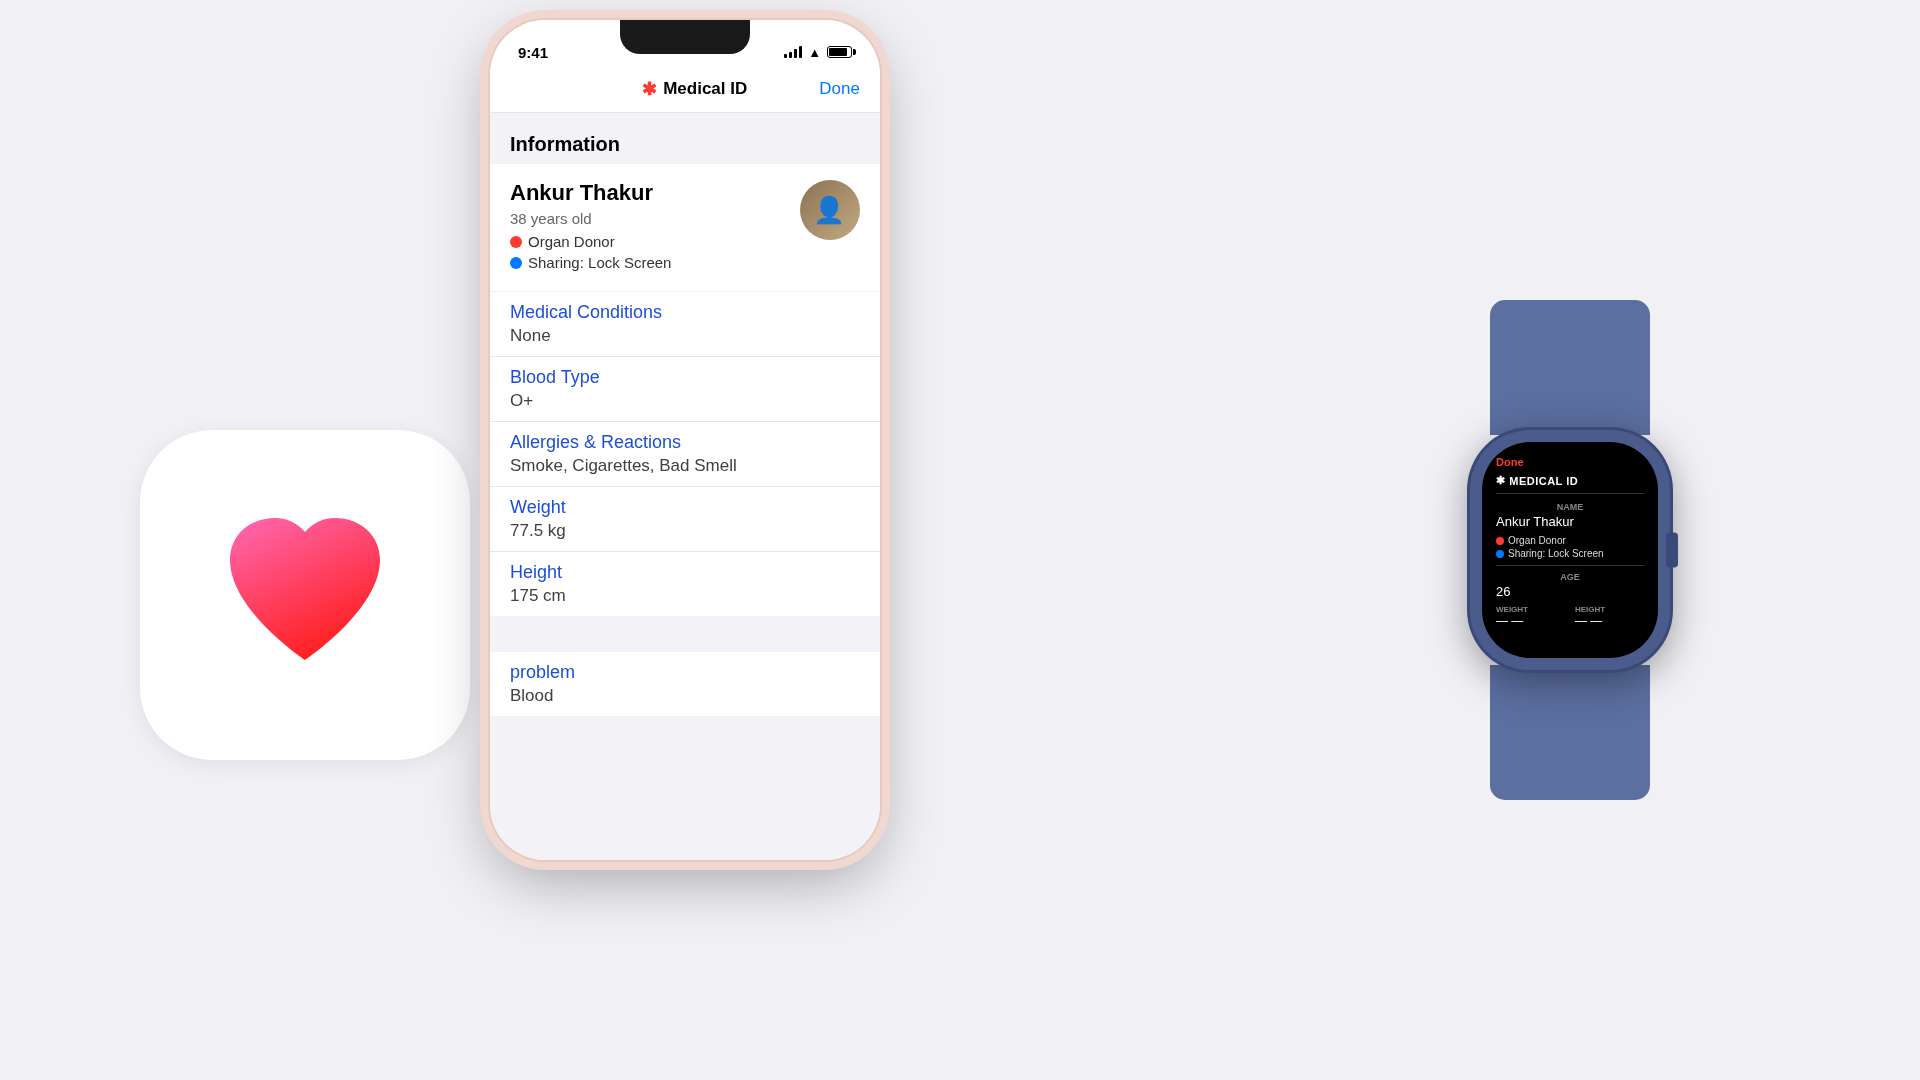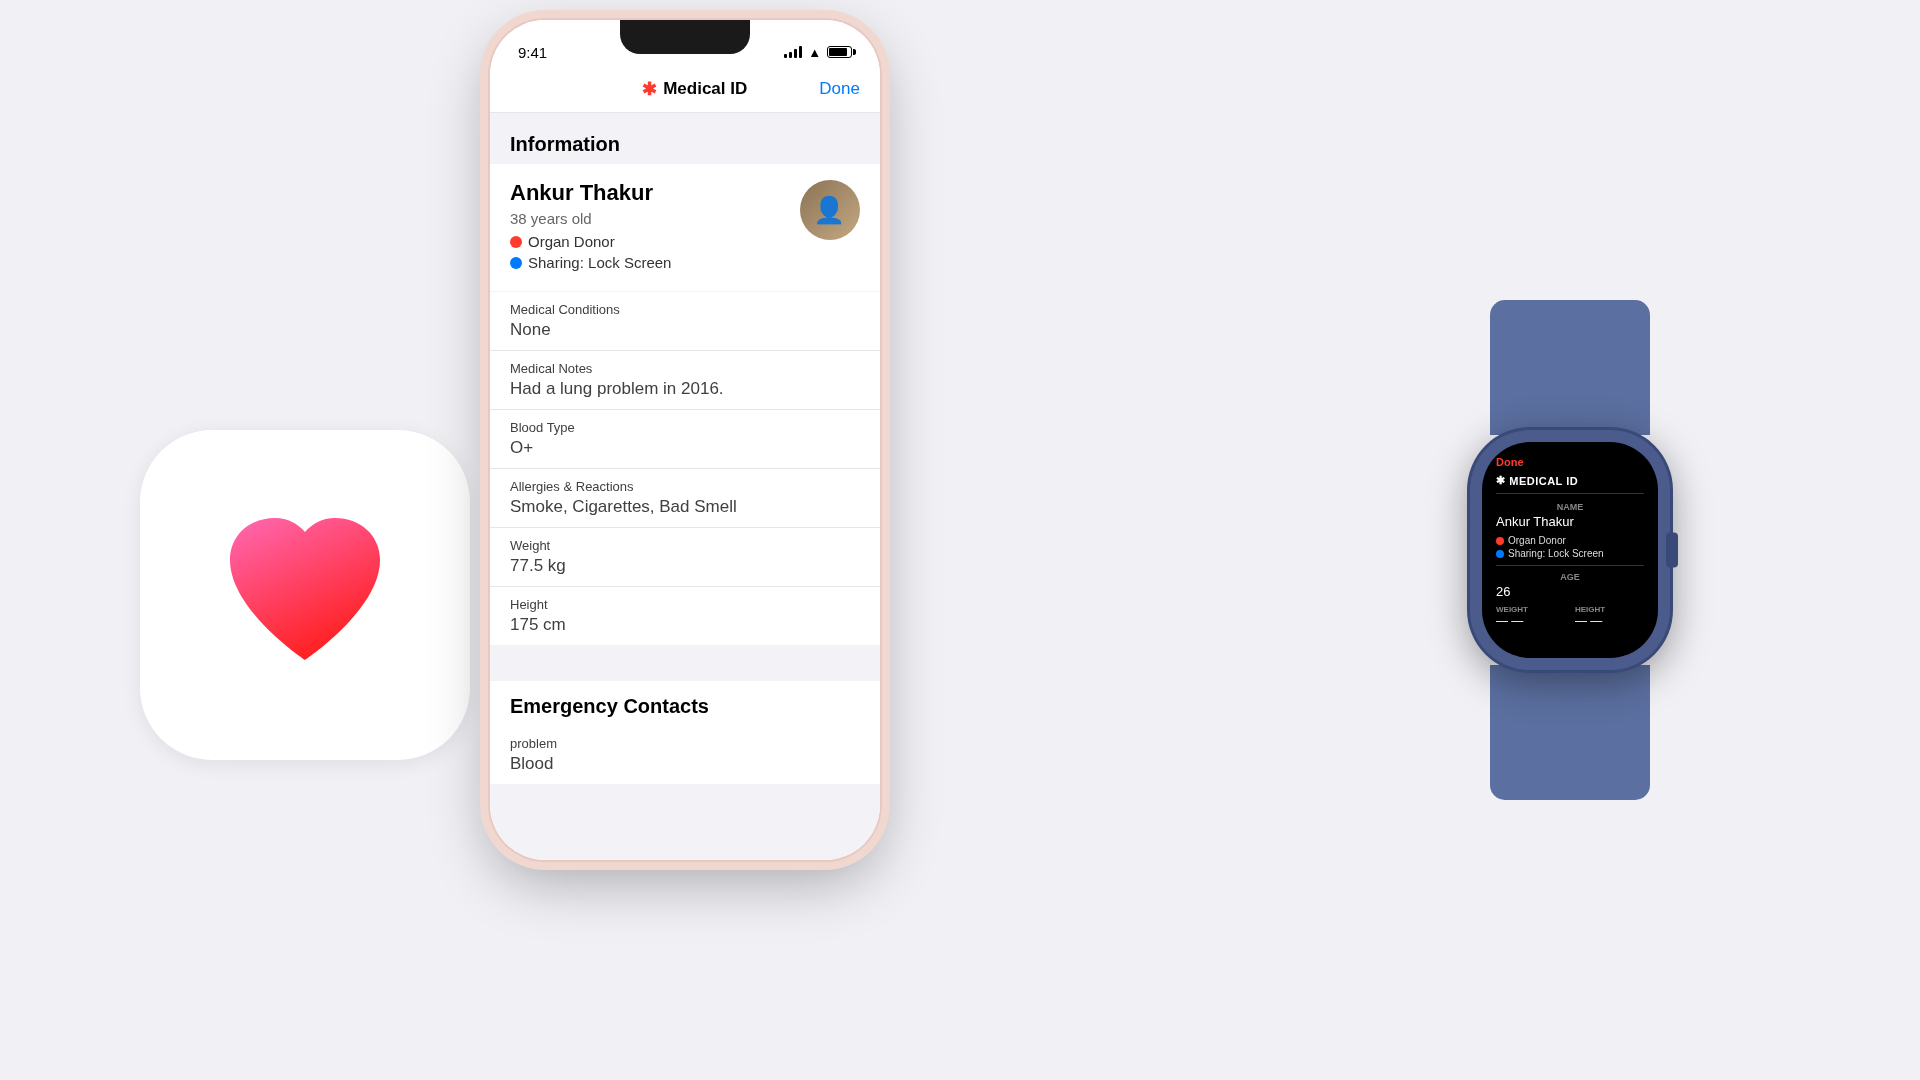--- a/index.html
+++ b/index.html
@@ -72,21 +72,21 @@
     .status-bar {
       display: flex;
       justify-content: space-between;
       align-items: center;
       padding: 14px 28px 0;
       height: 50px;
       background: white;
     }
     .status-time {
       font-size: 15px;
-      font-weight: 400;
+      font-weight: 700;
       color: #000;
     }
     .status-icons {
       display: flex;
       align-items: center;
       gap: 6px;
     }
     .signal-bars { display: flex; align-items: flex-end; gap: 2px; }
     .signal-bar {
       width: 3px;
@@ -217,22 +217,22 @@
     .field-group {
       background: white;
       margin-top: 1px;
     }
     .field-row {
       padding: 10px 20px 10px;
       border-bottom: 1px solid #e5e5ea;
     }
     .field-row:last-child { border-bottom: none; }
     .field-label {
-      font-size: 13px;
-      color: #404040;
+      font-size: 18px;
+      color: #1d4ed8;
       margin-bottom: 3px;
     }
     .field-value {
       font-size: 17px;
       color: #404040;
     }
 
     
     .section-divider {
       height: 35px;
@@ -455,46 +455,39 @@
           <span style="color:#f5e0c0;font-size:26px;">👤</span>
         </div>
       </div>
 
       <div class="field-group">
         <div class="field-row">
           <div class="field-label">Medical Conditions</div>
           <div class="field-value">None</div>
         </div>
         <div class="field-row">
-          <div class="field-label">Medical Notes</div>
-          <div class="field-value">Had a lung problem in 2016.</div>
-        </div>
-        <div class="field-row">
           <div class="field-label">Blood Type</div>
           <div class="field-value">O+</div>
         </div>
         <div class="field-row">
           <div class="field-label">Allergies &amp; Reactions</div>
           <div class="field-value">Smoke, Cigarettes, Bad Smell</div>
         </div>
         <div class="field-row">
           <div class="field-label">Weight</div>
           <div class="field-value">77.5 kg</div>
         </div>
         <div class="field-row">
           <div class="field-label">Height</div>
           <div class="field-value">175 cm</div>
         </div>
       </div>
 
       <div class="section-divider"></div>
       <div class="field-group">
-        <div class="emergency-header">
-          <span>Emergency Contacts</span>
-        </div>
         <div class="field-row">
           <div class="field-label">problem</div>
           <div class="field-value">Blood</div>
         </div>
       </div>
 
     </div>
   </div>
 </div>
 

